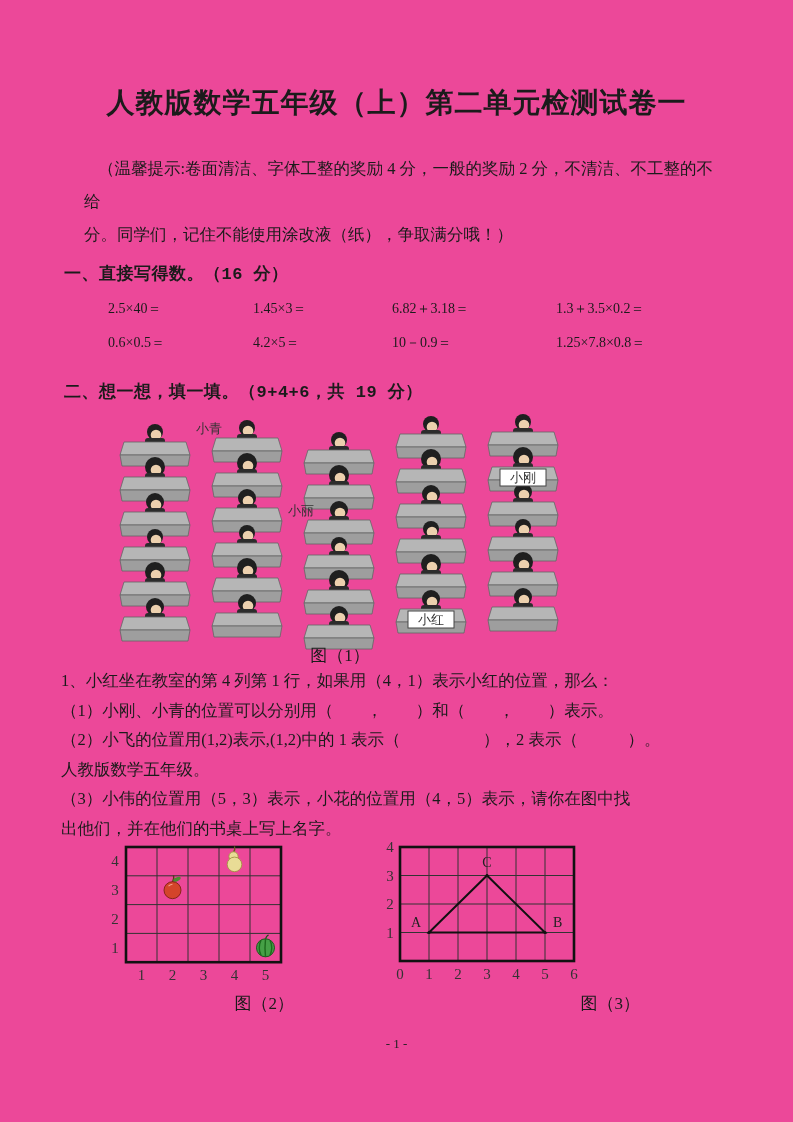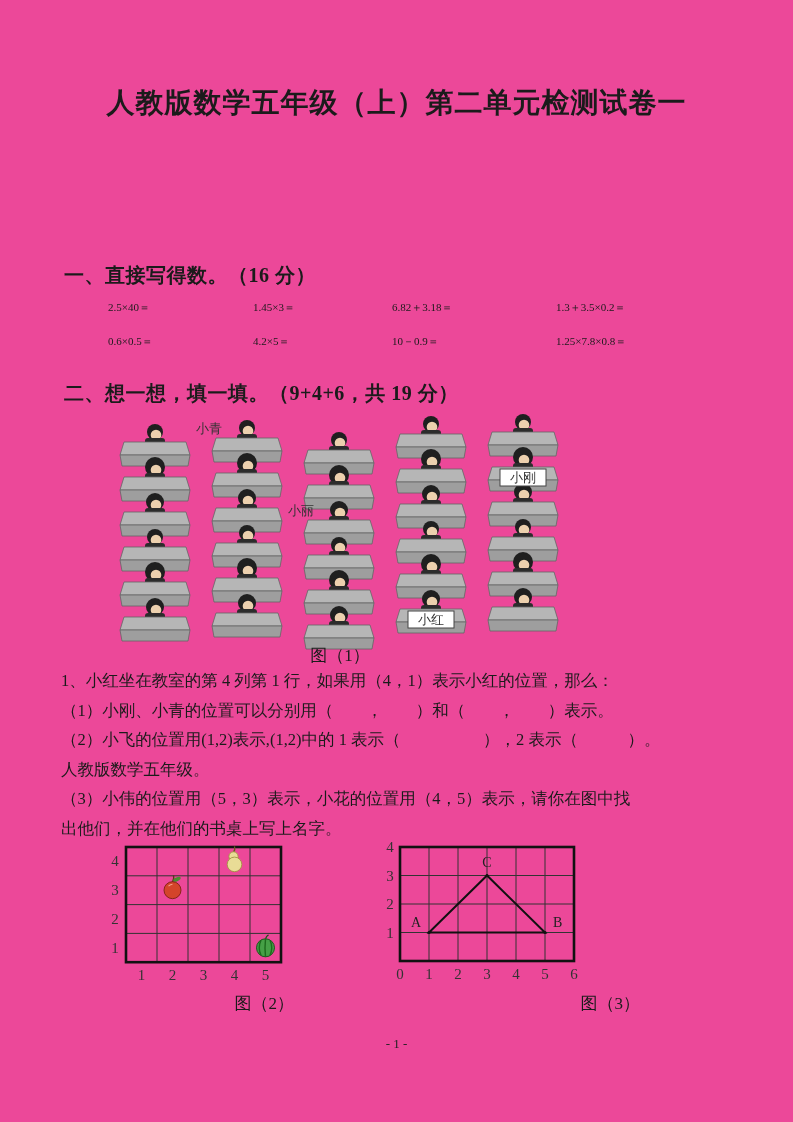--- a/index.html
+++ b/index.html
@@ -15,25 +15,25 @@
     position:absolute;top:84px;left:0;width:100%;
     text-align:center;font-size:28px;font-weight:700;letter-spacing:1px;
   }
   .notice{
     position:absolute;top:152px;left:84px;width:630px;
     font-size:16.5px;line-height:33px;
   }
   .notice .line1{text-indent:14px;}
   .sec-heading{
     position:absolute;left:64px;
-    font-size:20px;font-weight:700;letter-spacing:.5px;
+    font-size:17px;font-weight:700;letter-spacing:.5px;font-family:Liberation Mono, monospace;
   }
   #sec1-heading{top:262px;}
   #sec2-heading{top:380px;}
-  .expr{position:absolute;font-size:11px;white-space:nowrap;}
+  .expr{position:absolute;font-size:14px;white-space:nowrap;}
   .r0{top:300px;} .r1{top:334px;}
   .c0{left:108px;} .c1{left:253px;} .c2{left:392px;} .c3{left:556px;}
   .fig1-wrap{position:absolute;left:110px;top:412px;width:460px;height:240px;text-align:right;}
   .fig-caption{font-size:17px;color:#1b1b1b;}
   #fig1-caption{position:absolute;left:110px;top:644px;width:460px;text-align:center;}
   .qtext{
     position:absolute;left:61px;top:666px;width:684px;
     font-size:16.5px;line-height:29.6px;white-space:nowrap;
   }
   .fig2-wrap{position:absolute;left:106px;top:841px;width:210px;height:148px;}
@@ -46,20 +46,24 @@
   }
   svg text{font-family:"Liberation Serif","DejaVu Serif",serif;}
 </style>
 </head>
 <body>
 
 <div class="page">
 
   <div class="title">人教版数学五年级（上）第二单元检测试卷一</div>
 
+  <div class="notice">
+    <div class="line1">（温馨提示:卷面清洁、字体工整的奖励 4 分，一般的奖励 2 分，不清洁、不工整的不给</div>
+    <div class="line2">分。同学们，记住不能使用涂改液（纸），争取满分哦！）</div>
+  </div>
 
   <div class="sec-heading" id="sec1-heading">一、直接写得数。（16 分）</div>
 
   <span class="expr r0 c0">2.5×40＝</span>
   <span class="expr r0 c1">1.45×3＝</span>
   <span class="expr r0 c2">6.82＋3.18＝</span>
   <span class="expr r0 c3">1.3＋3.5×0.2＝</span>
   <span class="expr r1 c0">0.6×0.5＝</span>
   <span class="expr r1 c1">4.2×5＝</span>
   <span class="expr r1 c2">10－0.9＝</span>

